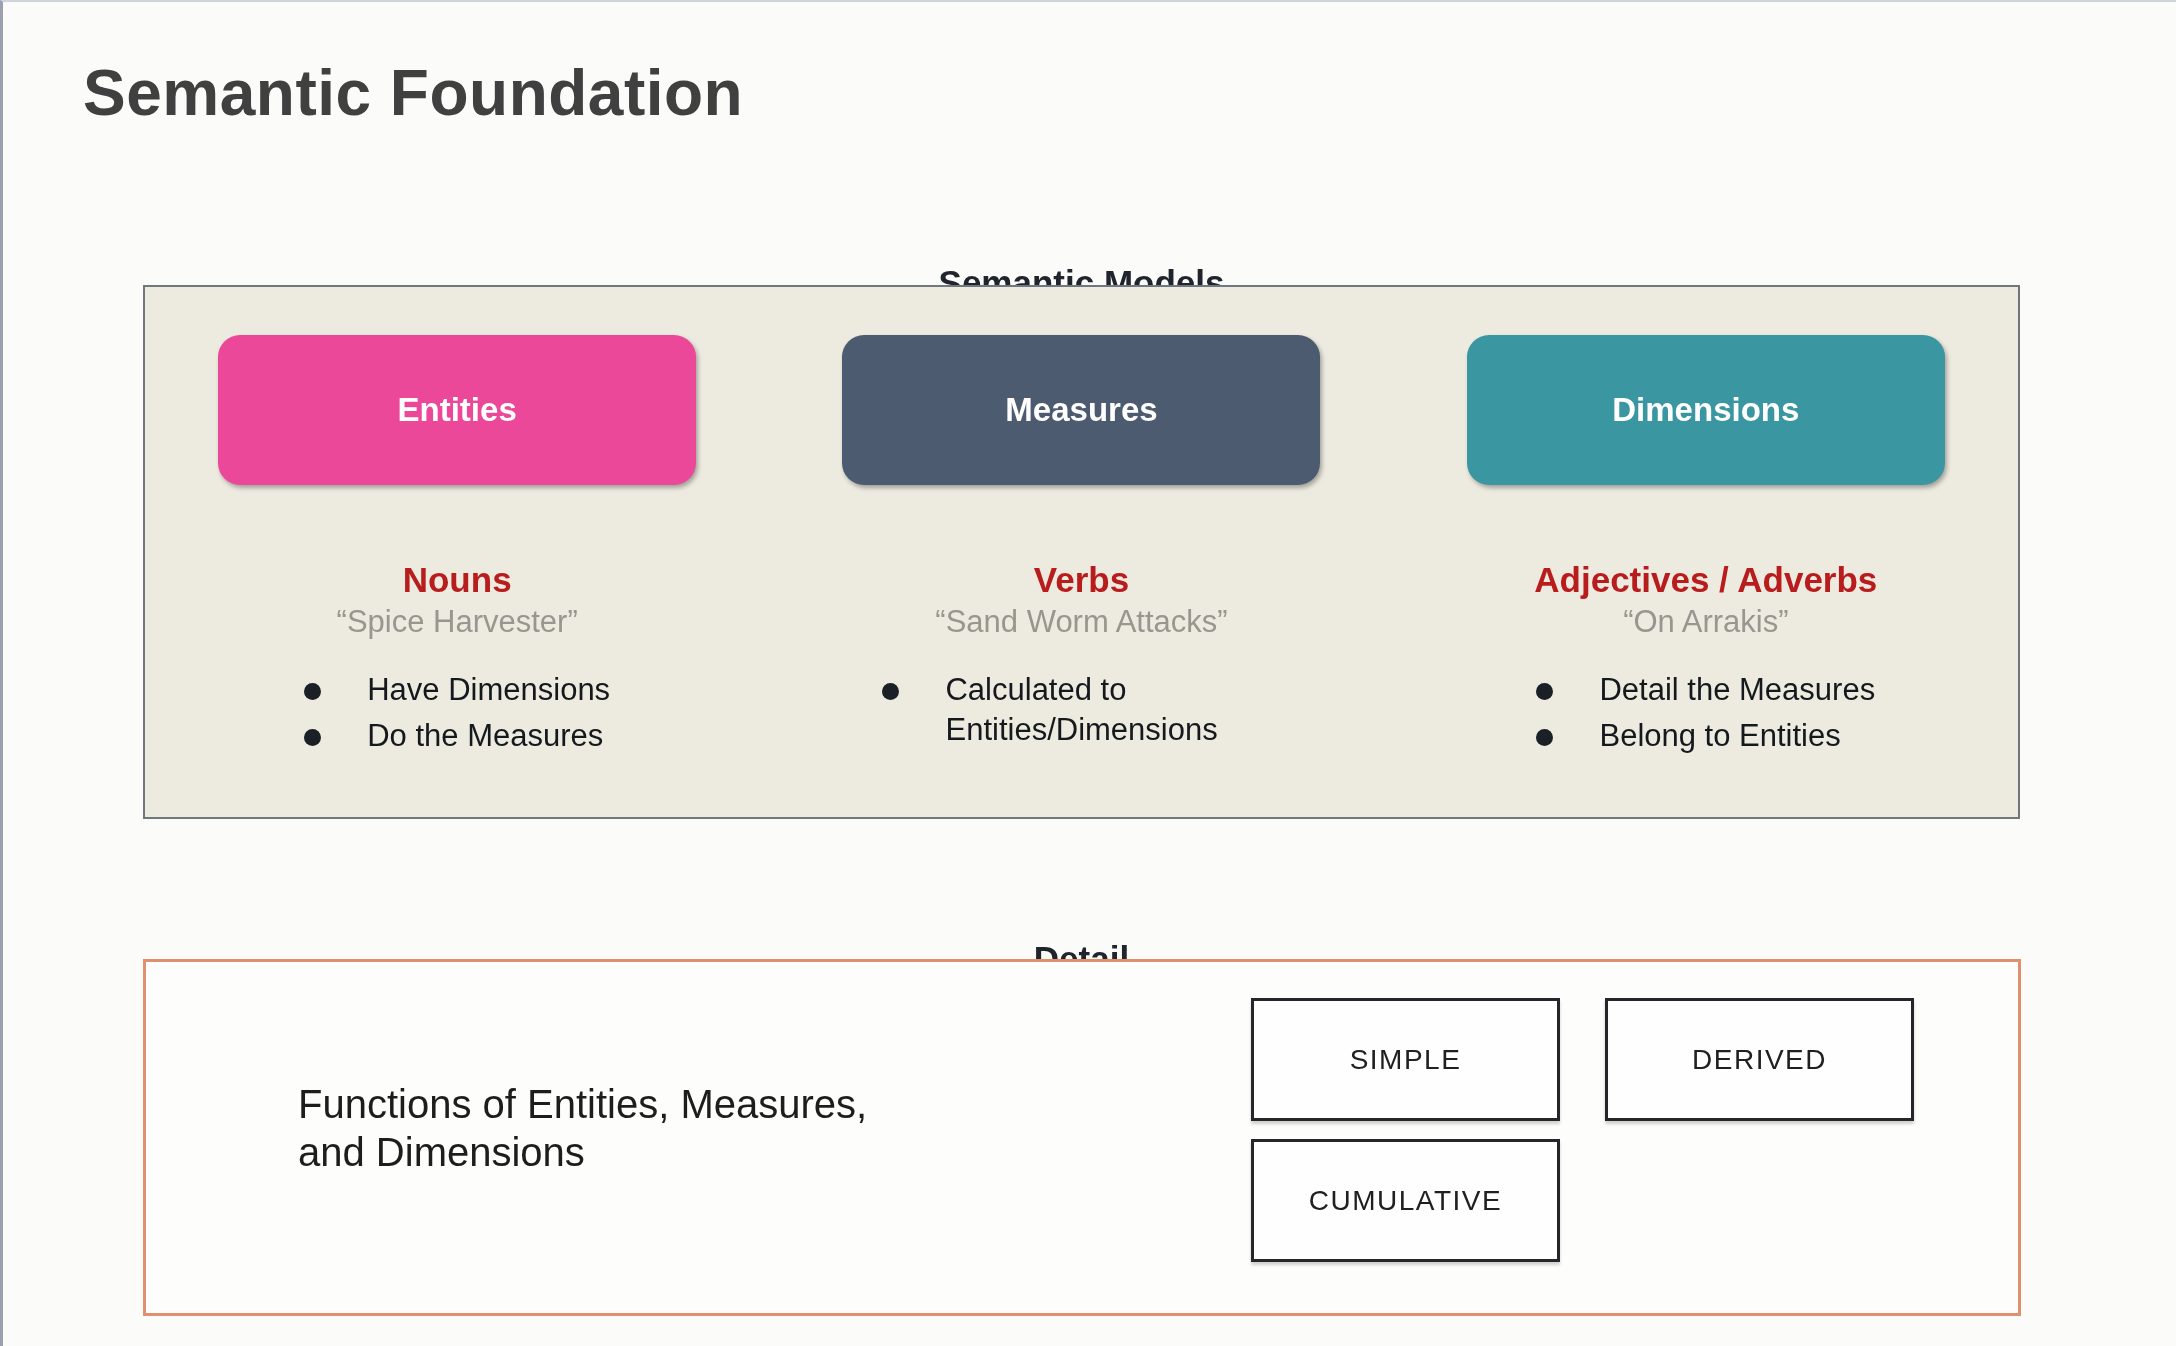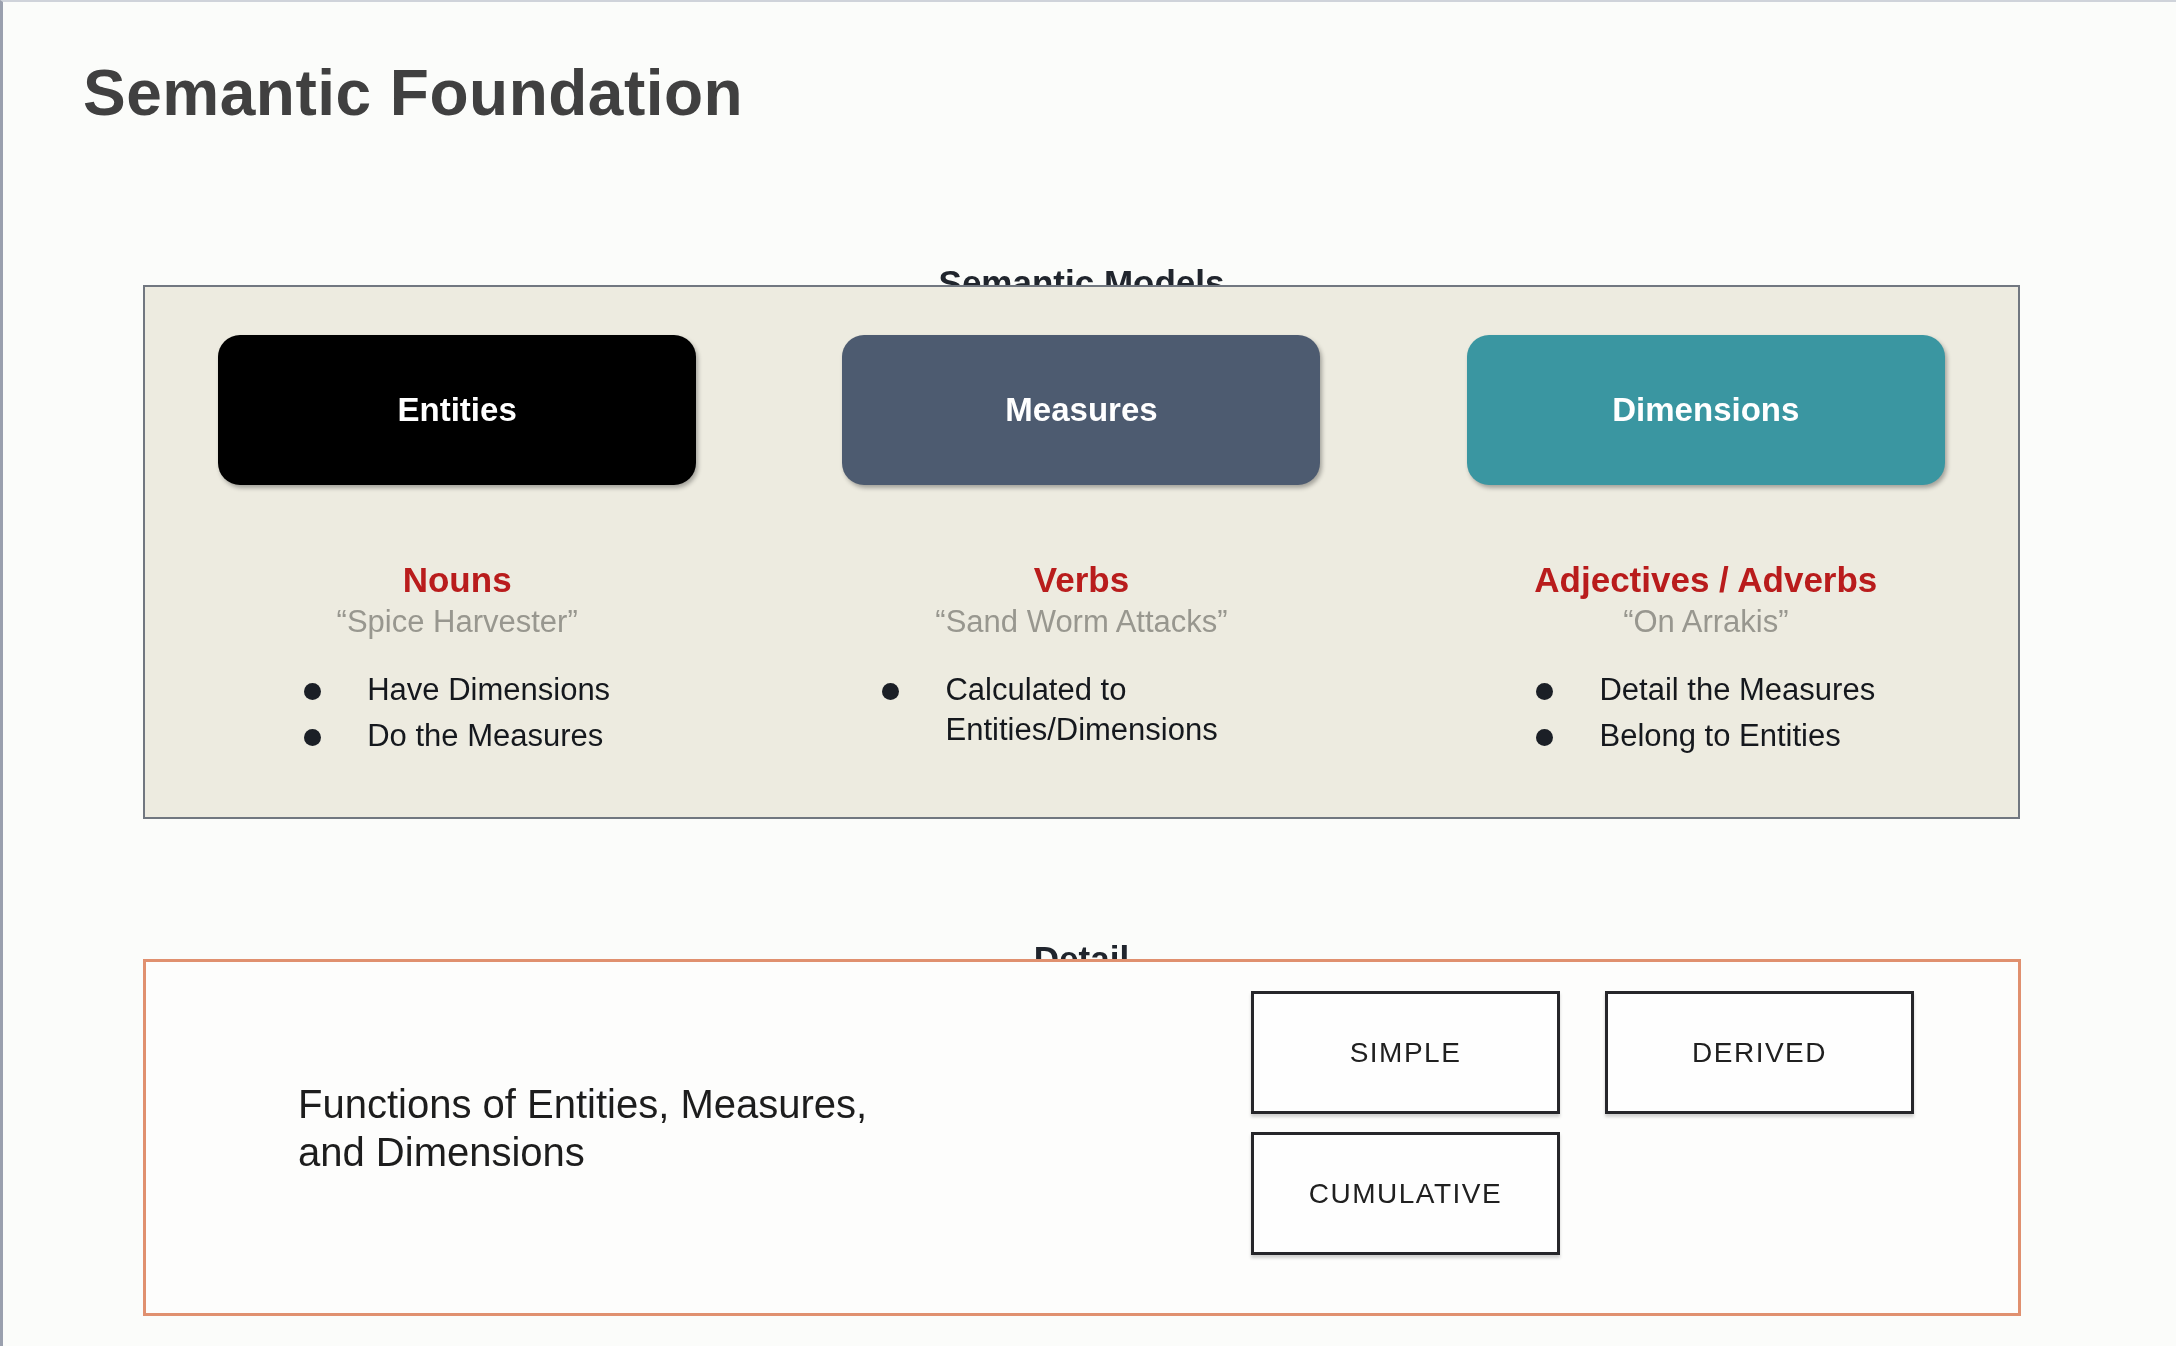--- a/index.html
+++ b/index.html
@@ -71,21 +71,21 @@
     background:#fdfdfc;
     border:3px solid #e0906f;
     box-sizing:border-box;
   }
   .metrics-desc {
     position:absolute; left:152px; top:118px;
     font-size:40px; color:#1d1d1d; line-height:1.2;
     white-space:pre-line;
   }
   .metrics-grid {
-    position:absolute; left:1073px; top:29px;
+    position:absolute; left:1073px; top:36px;
     display:grid;
     grid-template-columns:309px 309px;
     grid-auto-rows:123px;
     column-gap:45px; row-gap:18px;padding-left:32px;
   }
   .metric-type {
     background:#fefefe;
     border:3px solid #26262a;
     box-sizing:border-box;
     display:flex; align-items:center; justify-content:center;
@@ -98,21 +98,21 @@
 
 <div class="slide">
 
   <div class="title">Semantic Foundation</div>
 
   <div class="sm-heading">Semantic Models</div>
 
   <div class="sm-panel">
 
     <div class="sm-col">
-      <div class="sm-box" style="background: #000000;">Entities</div>
+      <div class="sm-box" style="background: #ec4899;">Entities</div>
       <div class="sm-sub">Nouns</div>
       <div class="sm-quote">“Spice Harvester”</div>
       <ul class="sm-bullets">
         <li>
           <span class="dot"></span>
           <span class="li-text">Have Dimensions</span>
         </li>
         <li>
           <span class="dot"></span>
           <span class="li-text">Do the Measures</span>

